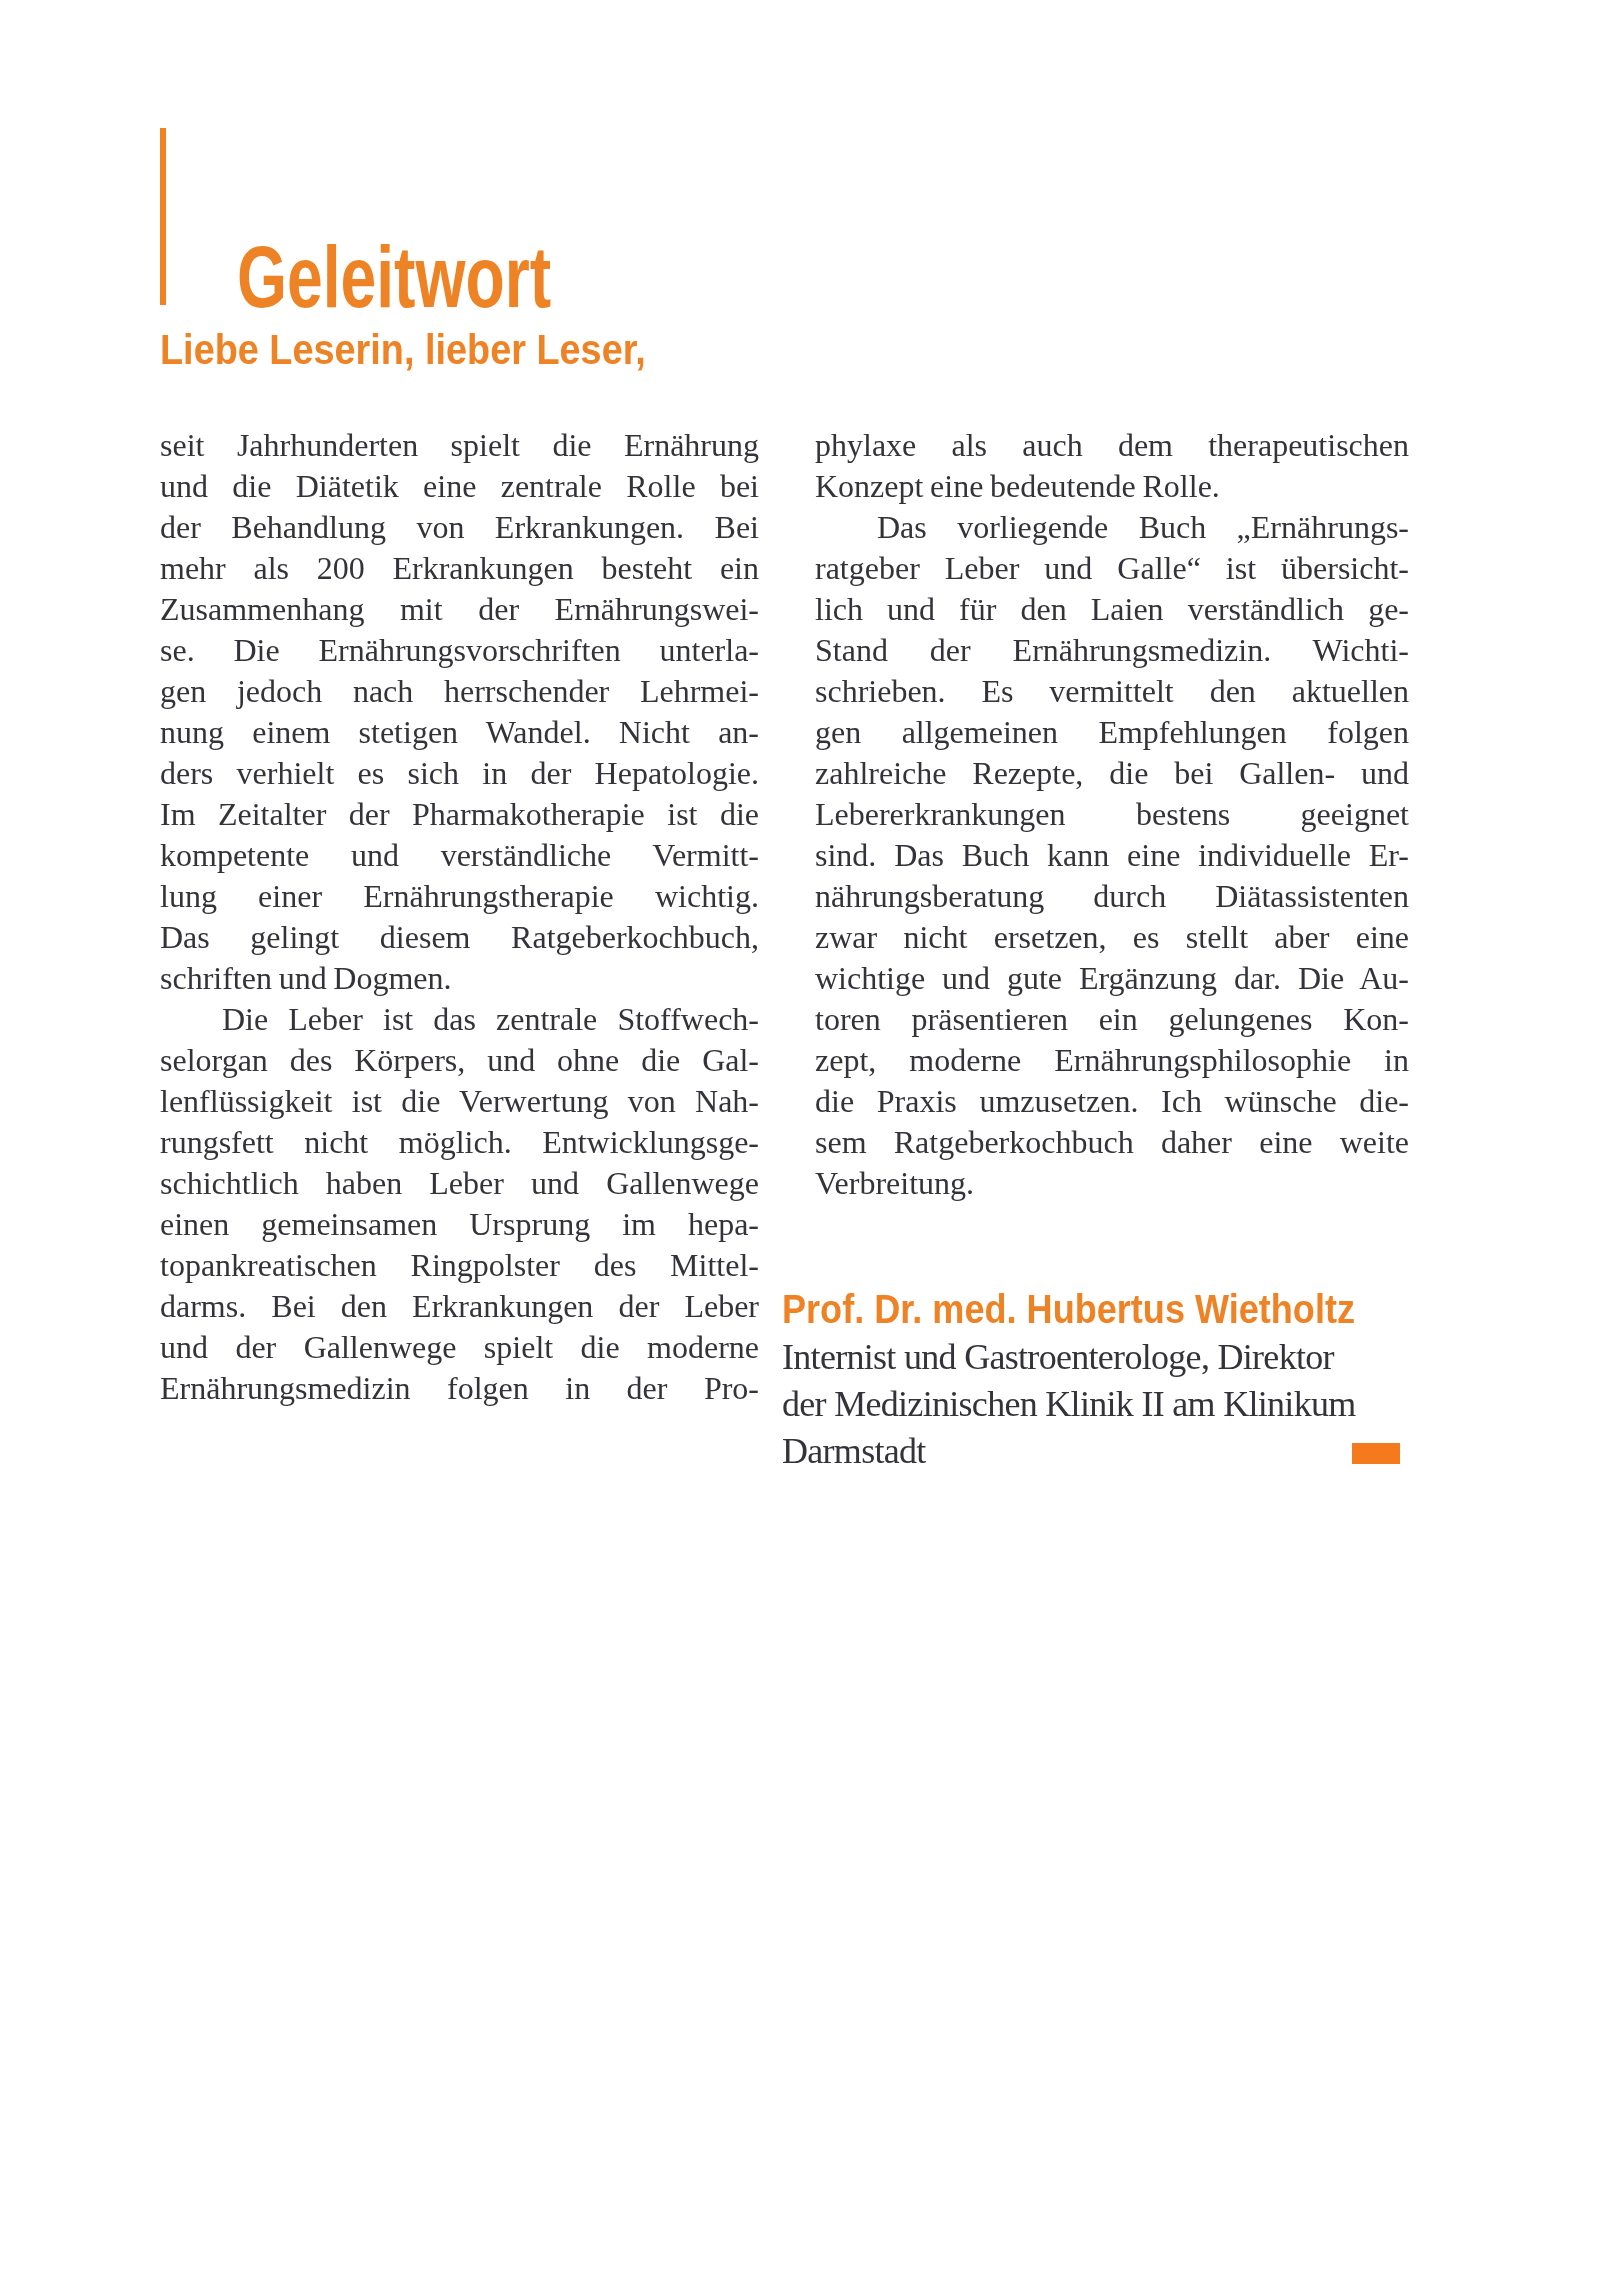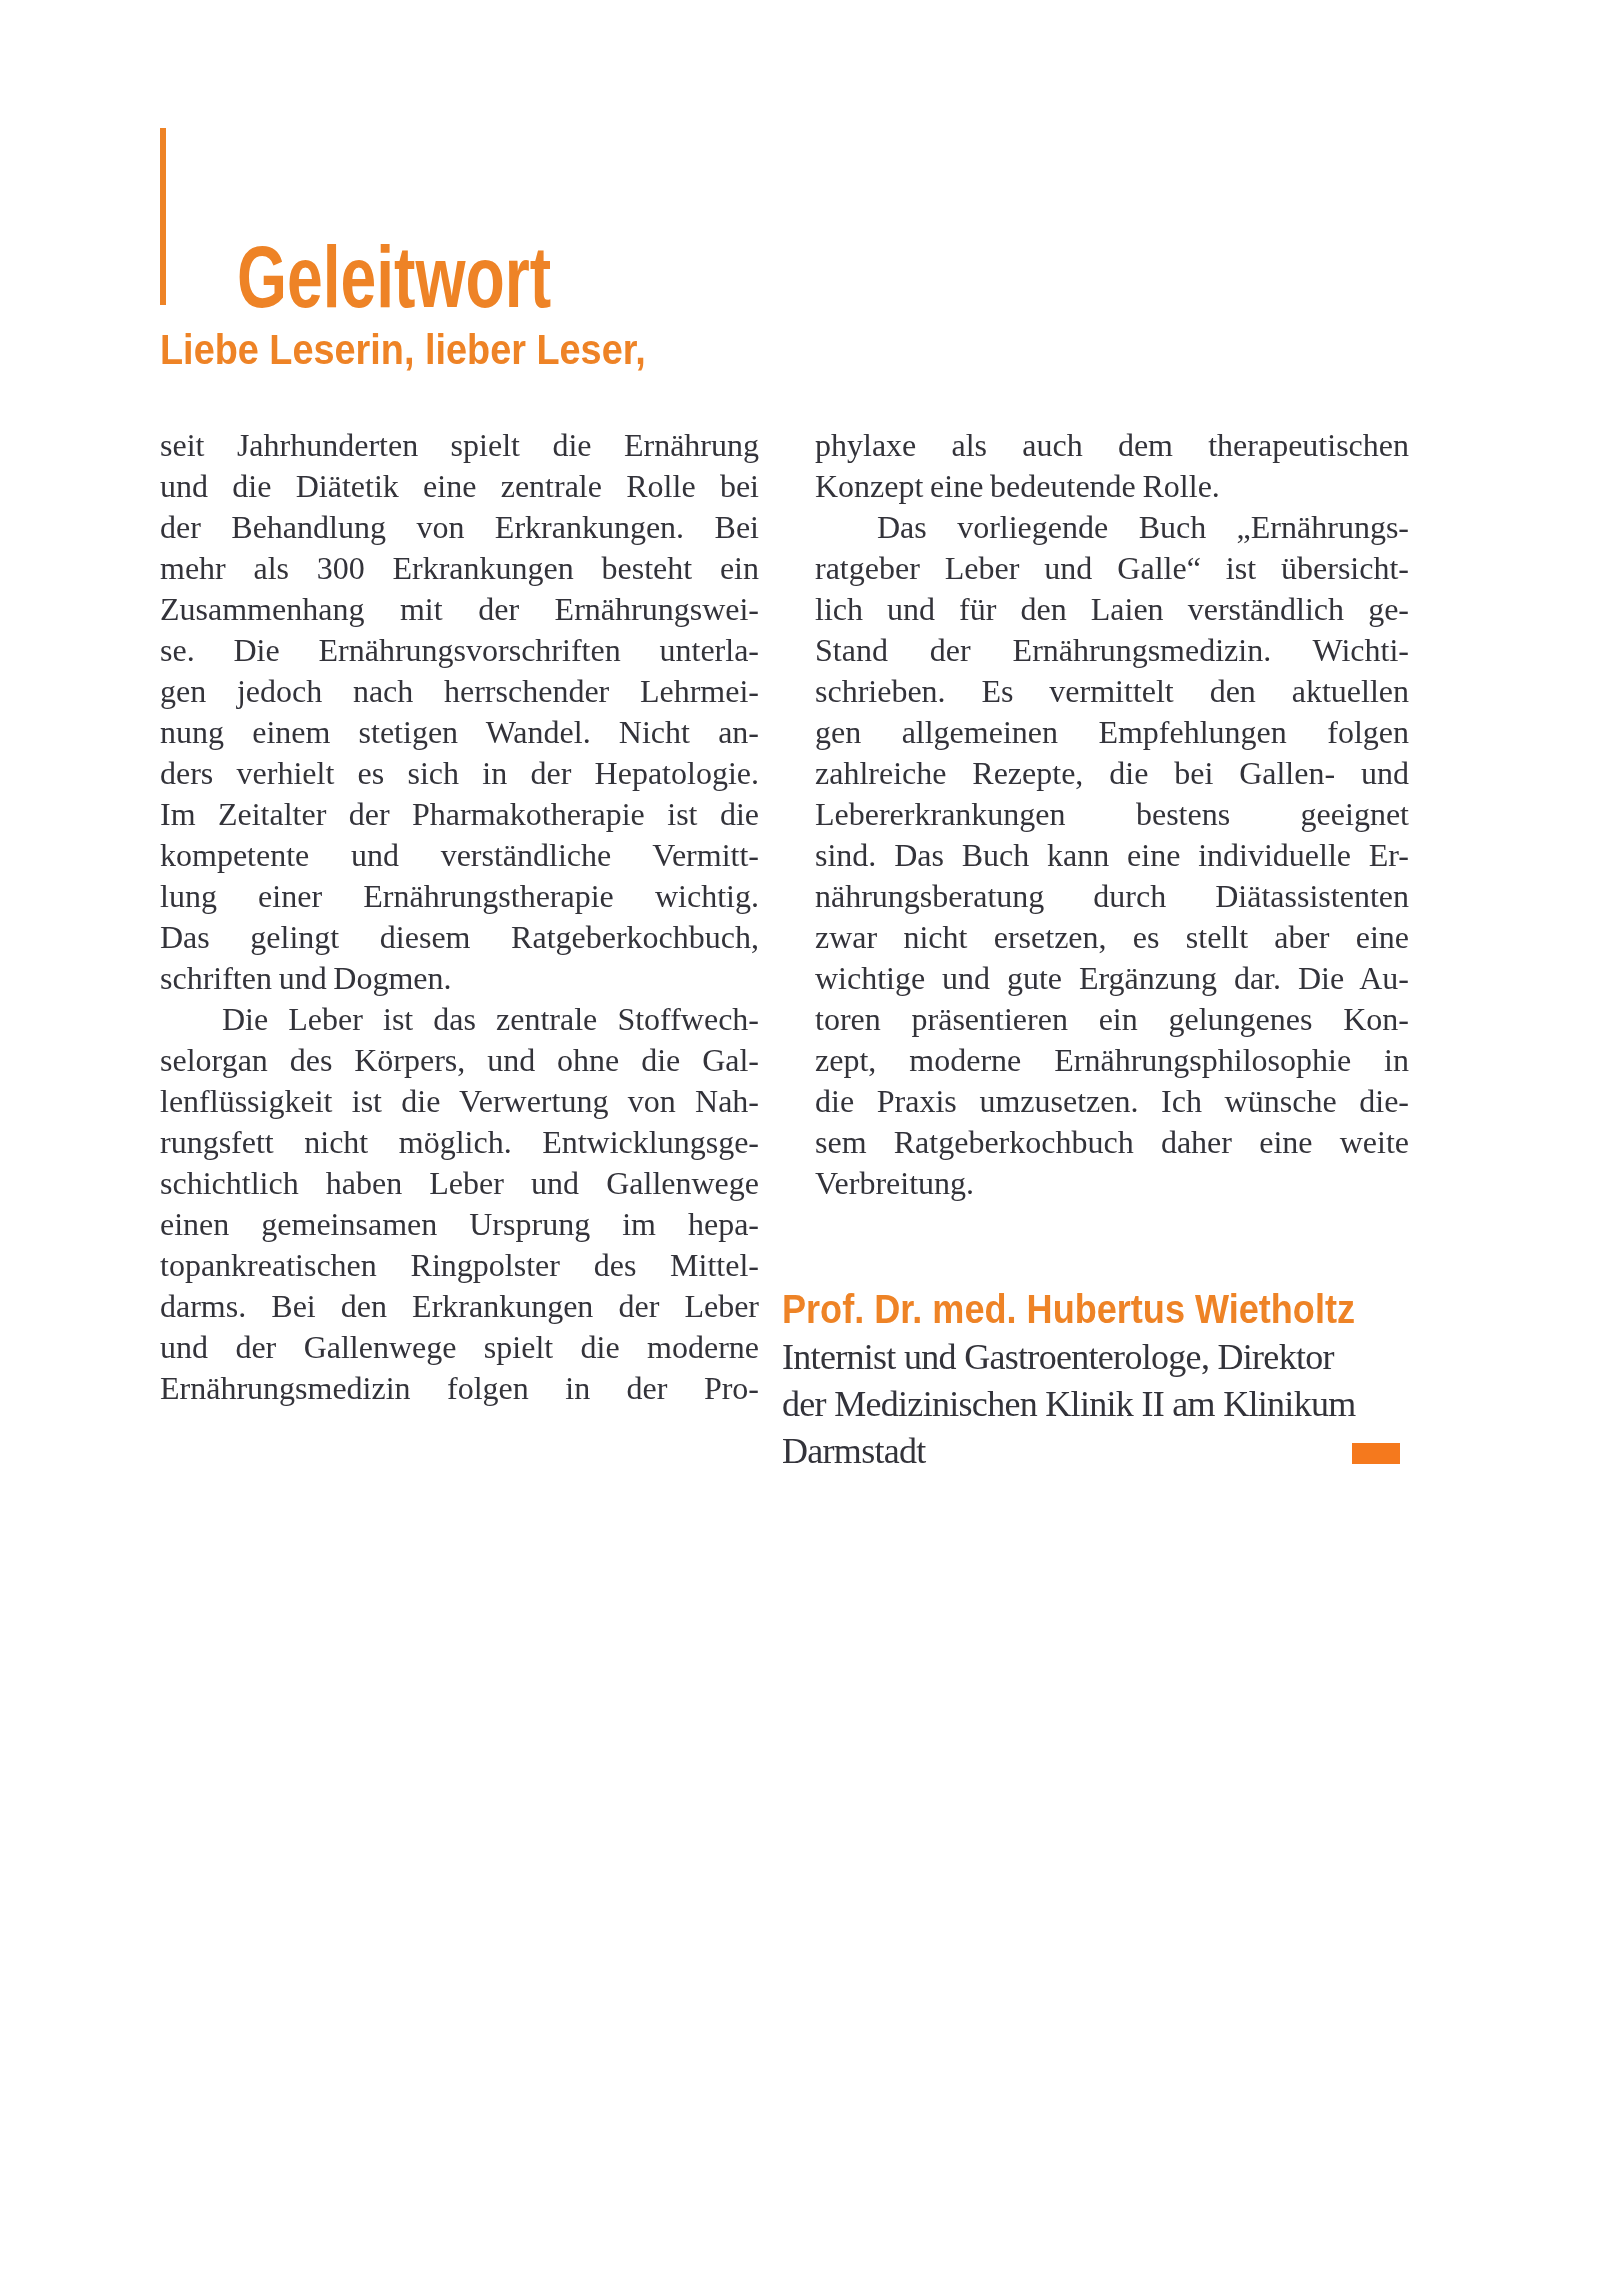--- a/index.html
+++ b/index.html
@@ -120,21 +120,21 @@
   <div class="accent-bar"></div>
 
   <div class="chapter-title">Geleitwort</div>
 
   <div class="salutation">Liebe Leserin, lieber Leser,</div>
 
   <div class="col col-left">
       <div class="line">seit Jahrhunderten spielt die Ernährung</div>
       <div class="line">und die Diätetik eine zentrale Rolle bei</div>
       <div class="line">der Behandlung von Erkrankungen. Bei</div>
-      <div class="line">mehr als 300 Erkrankungen besteht ein</div>
+      <div class="line">mehr als 200 Erkrankungen besteht ein</div>
       <div class="line">Zusammenhang mit der Ernährungswei-</div>
       <div class="line">se. Die Ernährungsvorschriften unterla-</div>
       <div class="line">gen jedoch nach herrschender Lehrmei-</div>
       <div class="line">nung einem stetigen Wandel. Nicht an-</div>
       <div class="line">ders verhielt es sich in der Hepatologie.</div>
       <div class="line">Im Zeitalter der Pharmakotherapie ist die</div>
       <div class="line">kompetente und verständliche Vermitt-</div>
       <div class="line">lung einer Ernährungstherapie wichtig.</div>
       <div class="line">Das gelingt diesem Ratgeberkochbuch,</div>
       <div class="line end">schriften und Dogmen.</div>

